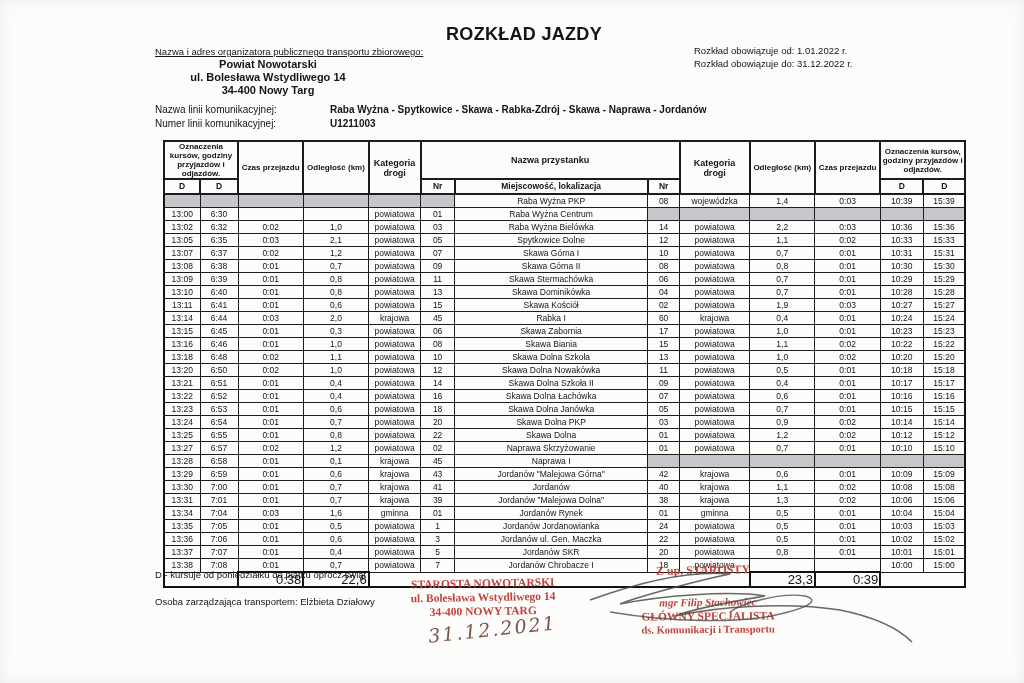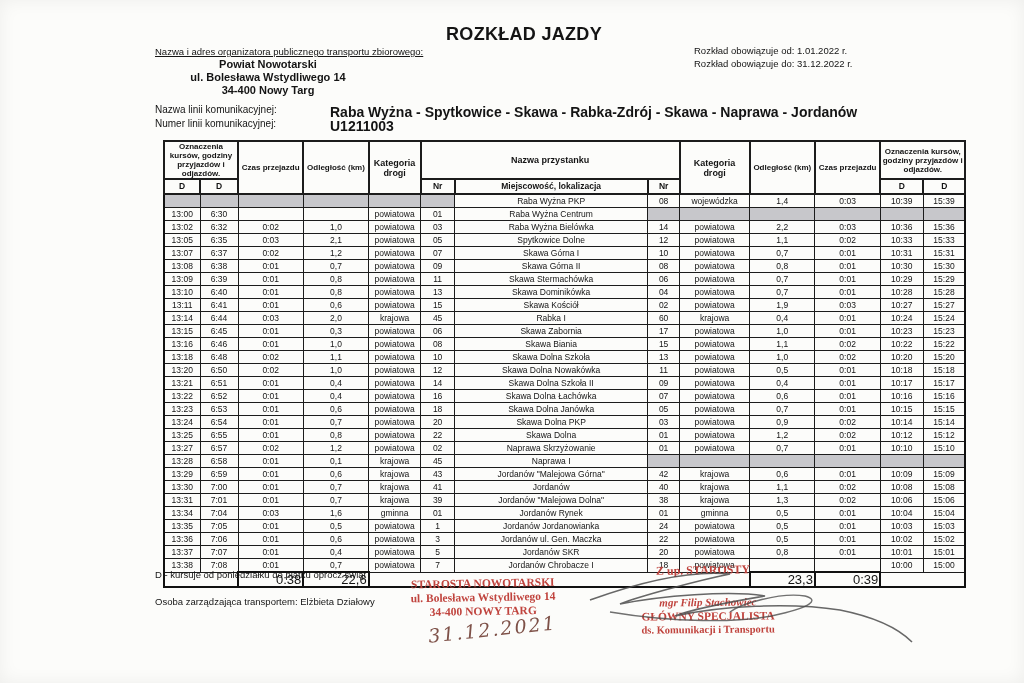--- a/index.html
+++ b/index.html
@@ -8,21 +8,21 @@
     font-family:"Liberation Sans",sans-serif;color:#141414;overflow:hidden;
     box-shadow:inset 0 0 18px rgba(0,0,0,0.06);
   }
   .title{position:absolute;top:24px;left:12px;width:100%;text-align:center;
     font-weight:bold;font-size:18px;letter-spacing:.3px;}
   .org-label{position:absolute;left:155px;top:46px;font-size:9.5px;text-decoration:underline;}
   .org-block{position:absolute;left:162px;top:58px;width:212px;text-align:center;
     font-weight:bold;font-size:11px;line-height:13px;}
   .validity{position:absolute;left:694px;top:44px;font-size:9.5px;line-height:13px;}
   .line-label{position:absolute;left:155px;font-size:10px;}
-  .line-value{position:absolute;left:330px;font-size:14px;font-weight:bold;}
+  .line-value{position:absolute;left:330px;font-size:10px;font-weight:bold;}
   .y1{top:104px}.y2{top:118px}
 
   .tt-wrap{position:absolute;left:163px;top:140px;}
   table{border-collapse:collapse;table-layout:fixed;}
   th,td{border:1px solid #1c1c1c;padding:0 1px;text-align:center;overflow:hidden;}
   th{font-size:8px;font-weight:bold;line-height:9px;vertical-align:middle;}
   th.big{font-size:9px;line-height:10px;}
   td{font-size:8.5px;line-height:11px;white-space:nowrap;height:12px;}
   thead tr.band1 th{height:32px;}
   thead tr.band2 th{height:13px;font-size:8.5px;}

